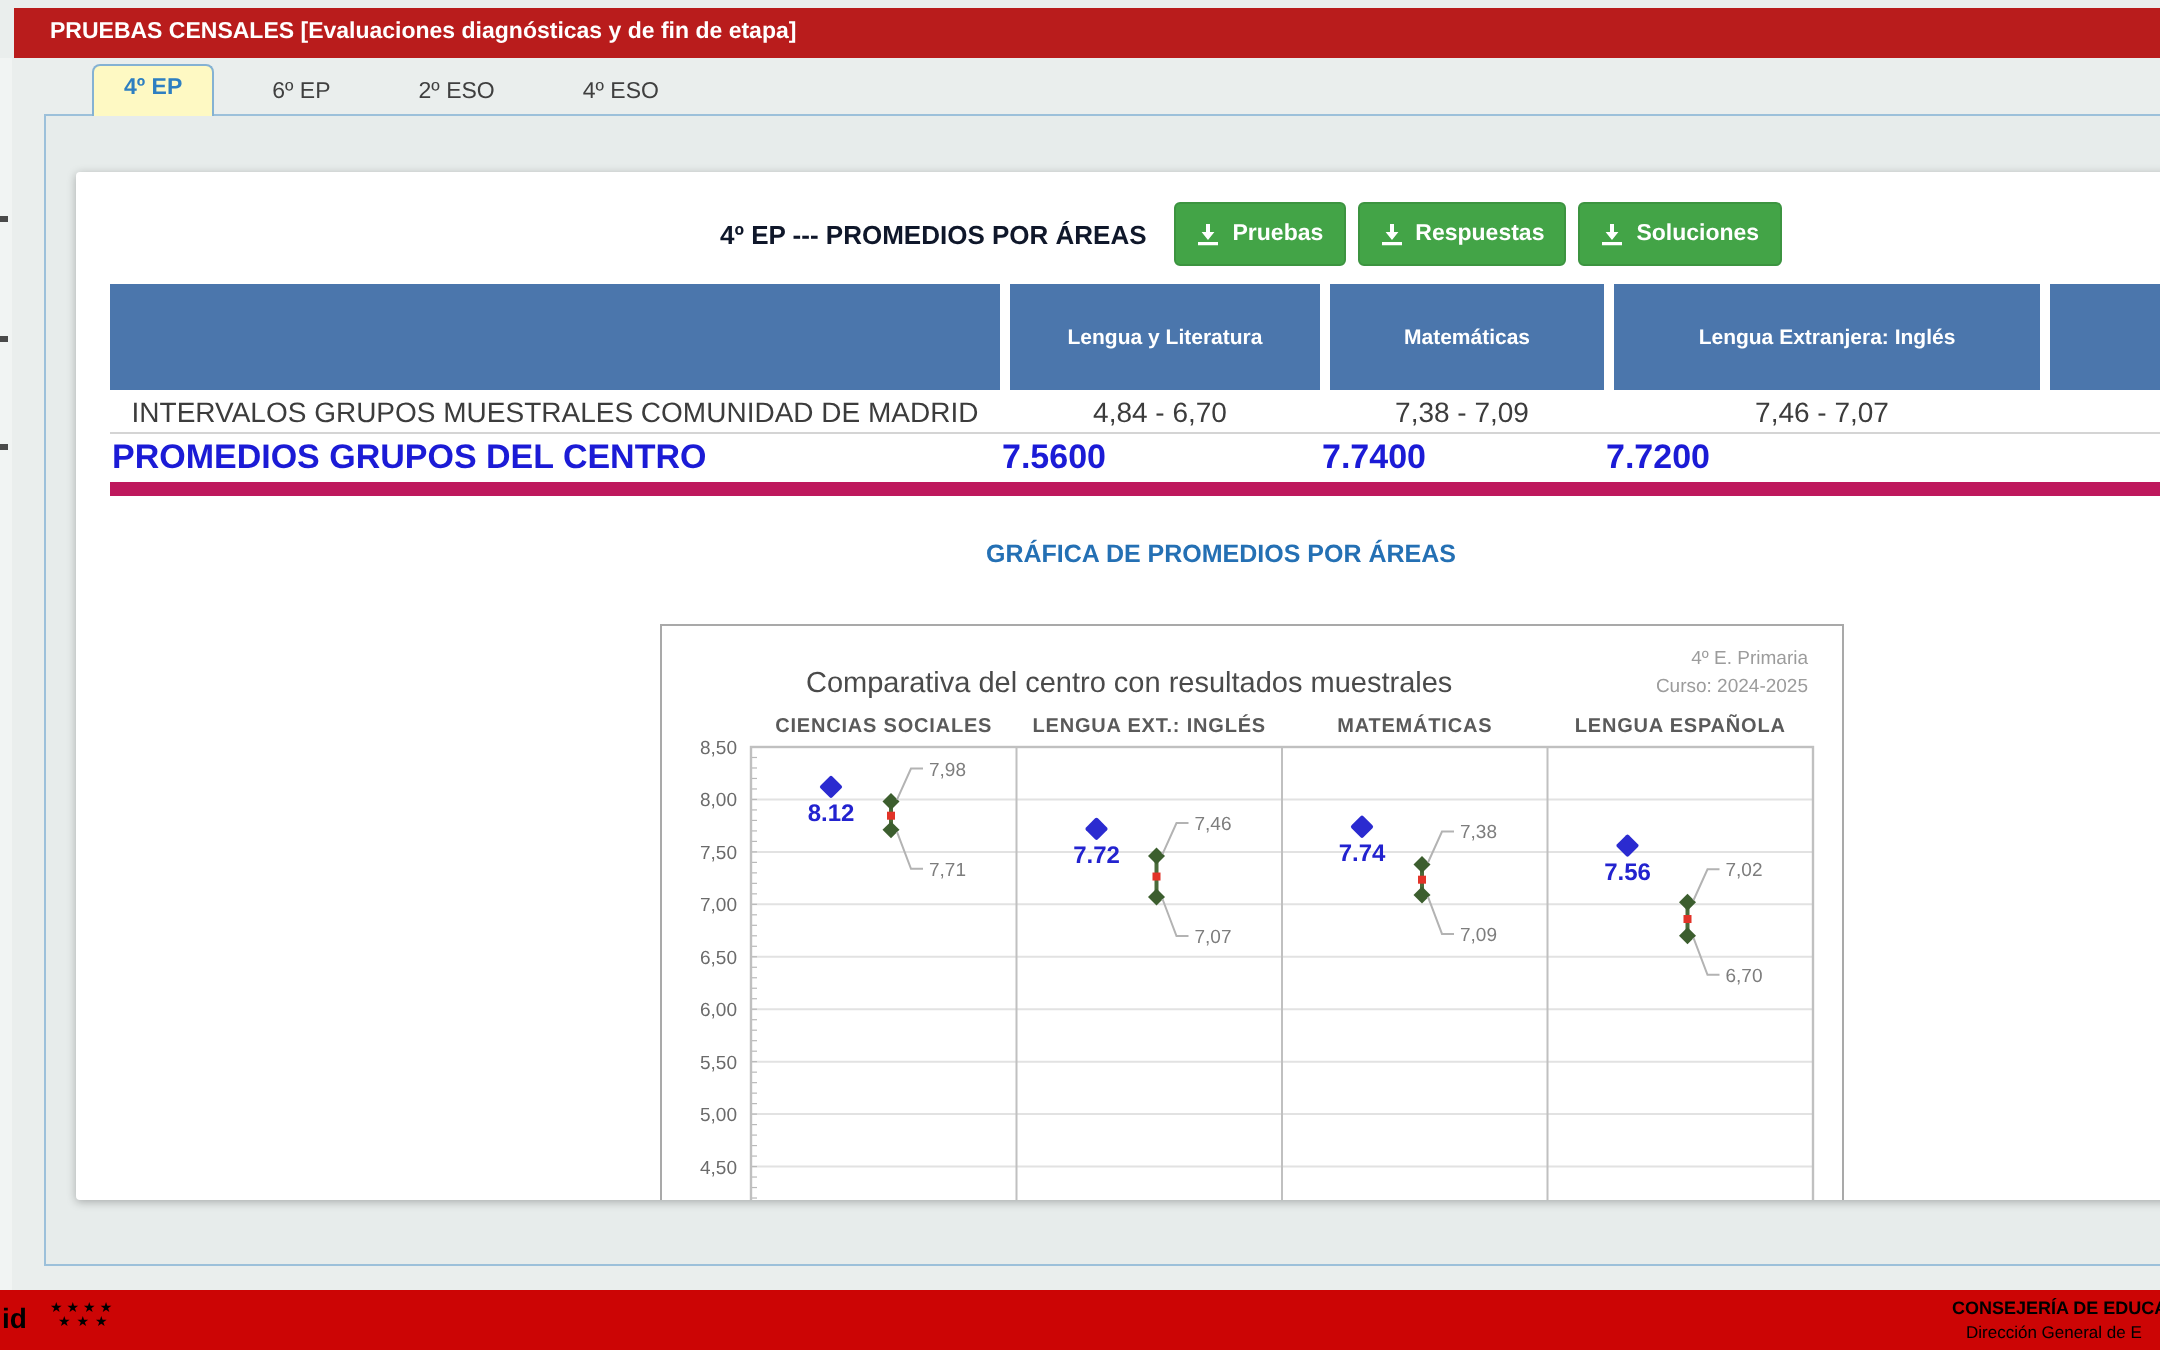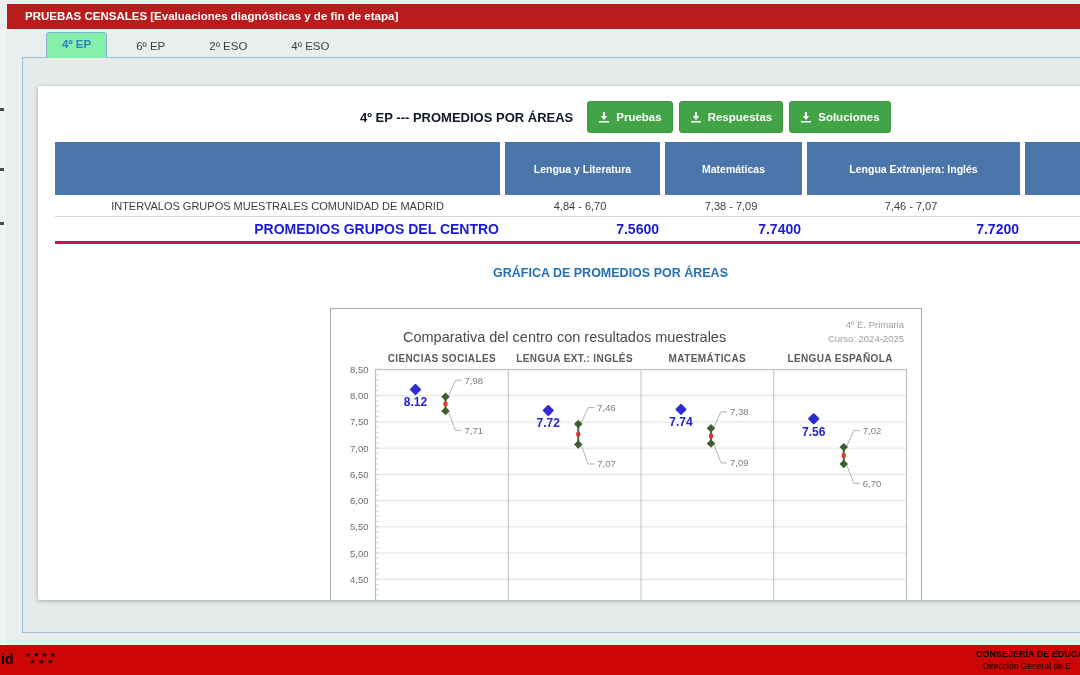--- a/index.html
+++ b/index.html
@@ -18,21 +18,21 @@
   
   .edge-strip{position:absolute;left:0;top:29px;width:6px;bottom:30px;background:#f1f4f3;}
   .edge-mark{position:absolute;left:0;width:4px;height:3px;background:#4a4a4a;}
   
   .tabs{position:absolute;left:46px;top:34px;height:24px;display:flex;align-items:flex-end;z-index:3;}
   .tab{
     font-size:11.5px;color:#3f3f3f;padding:0 15px;line-height:24px;height:24px;
     cursor:pointer;white-space:nowrap;margin-left:14px;
   }
   .tab.active{
-    margin-left:0;background:#86efac;border:1px solid #85b2d3;border-bottom:none;
+    margin-left:0;background:#fef9c3;border:1px solid #85b2d3;border-bottom:none;
     border-radius:4px 4px 0 0;color:#2e7fc1;font-weight:bold;line-height:23px;height:25px;text-align:center;
   }
   
   .tab-panel{
     position:absolute;left:22px;top:57px;width:1100px;height:576px;
     border:1px solid #9cc0da;background:#e7eceb;box-sizing:border-box;z-index:1;
   }
   
   .card{
     position:absolute;left:38px;top:86px;width:1270px;height:514px;
@@ -49,26 +49,26 @@
   }
   .btn svg{display:block;}
   
   table.areas{border-collapse:separate;border-spacing:0;margin:9px 0 0 17px;table-layout:fixed;}
   table.areas th{
     background:#4b76ac;color:#fff;font-size:10.5px;font-weight:bold;height:21px;
     text-align:center;vertical-align:middle;padding:16px;
   }
   table.areas th + th{border-left:5px solid #fff;}
   tr.row-intervals td{
-    font-size:11px;color:#3c3c3c;height:19px;text-align:center;vertical-align:middle;
+    font-size:14px;color:#3c3c3c;height:19px;text-align:center;vertical-align:middle;
     border-bottom:1px solid #d4d4d4;
   }
   tr.row-promedios td{
-    font-size:14px;font-weight:bold;color:#1b1bd6;height:22px;text-align:right;
-    vertical-align:middle;border-bottom:3px solid #be185d;
+    font-size:17px;font-weight:bold;color:#1b1bd6;height:22px;text-align:left;
+    vertical-align:middle;border-bottom:7px solid #be185d;
   }
   .chart-heading{
     margin:22px 0 0 0;width:1145px;text-align:center;
     font-size:12.5px;font-weight:bold;color:#2470b4;
   }
   .chart-box{
     margin:28px 0 0 292px;width:590px;height:330px;border:1px solid #a9a9a9;
     position:relative;background:#fff;box-sizing:content-box;
   }
   .hscroll{position:absolute;left:1px;right:1px;bottom:1px;height:10px;background:#f3f3f3;}

